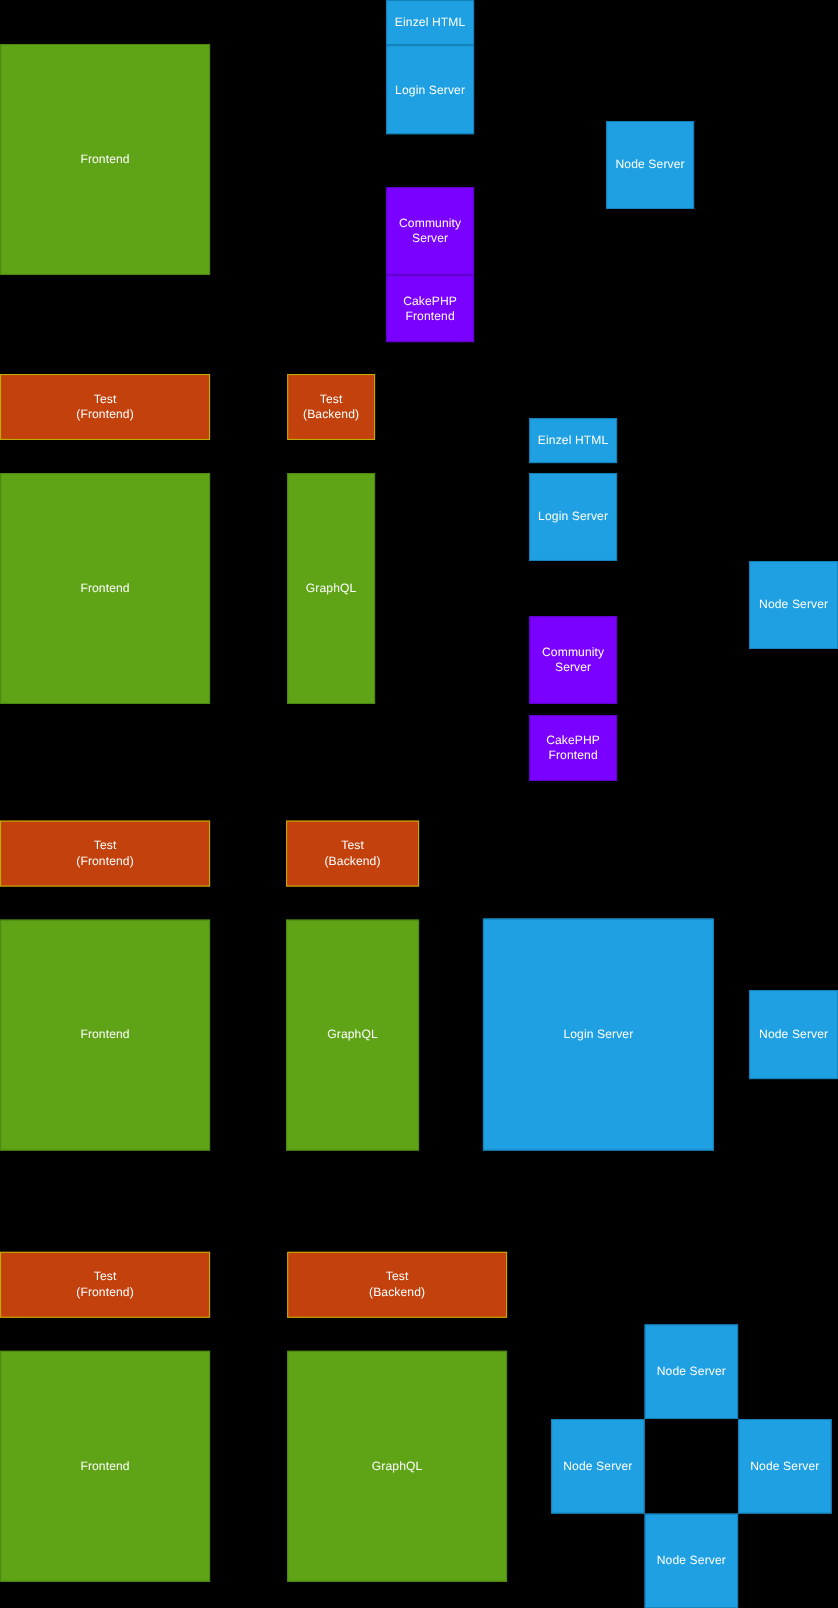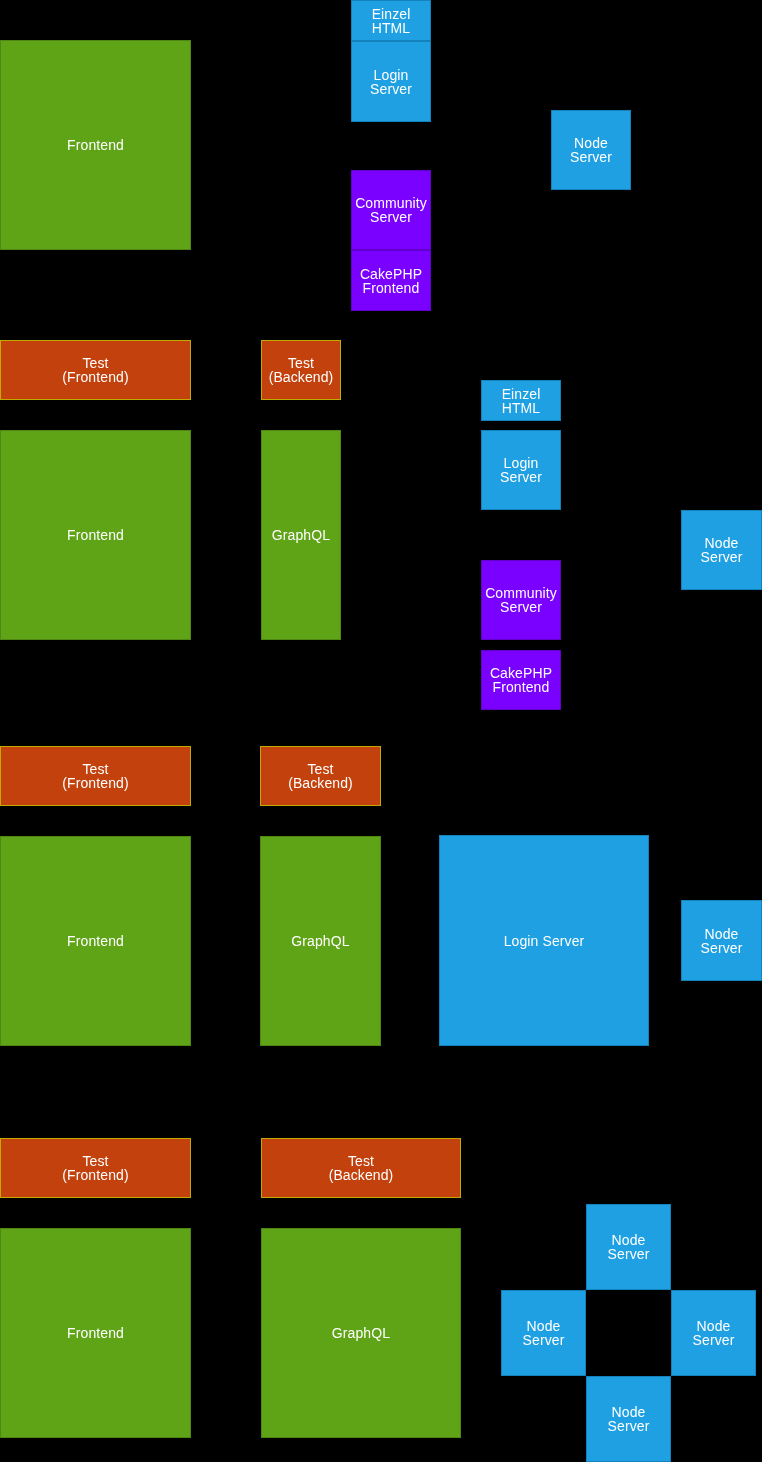--- a/index.html
+++ b/index.html
@@ -16,21 +16,21 @@
     overflow:hidden;
   }
   .block{
     position:absolute;
     box-sizing:border-box;
     display:flex;
     align-items:center;
     justify-content:center;
     text-align:center;
     color:#ffffff;
-    font-size:14px;
+    font-size:11px;
     line-height:14px;
     letter-spacing:0.1px;
     white-space:pre-line;
     overflow:hidden;
     user-select:none;
   }
   .block .lbl{
     display:block;
     padding:0 3px;
   }

